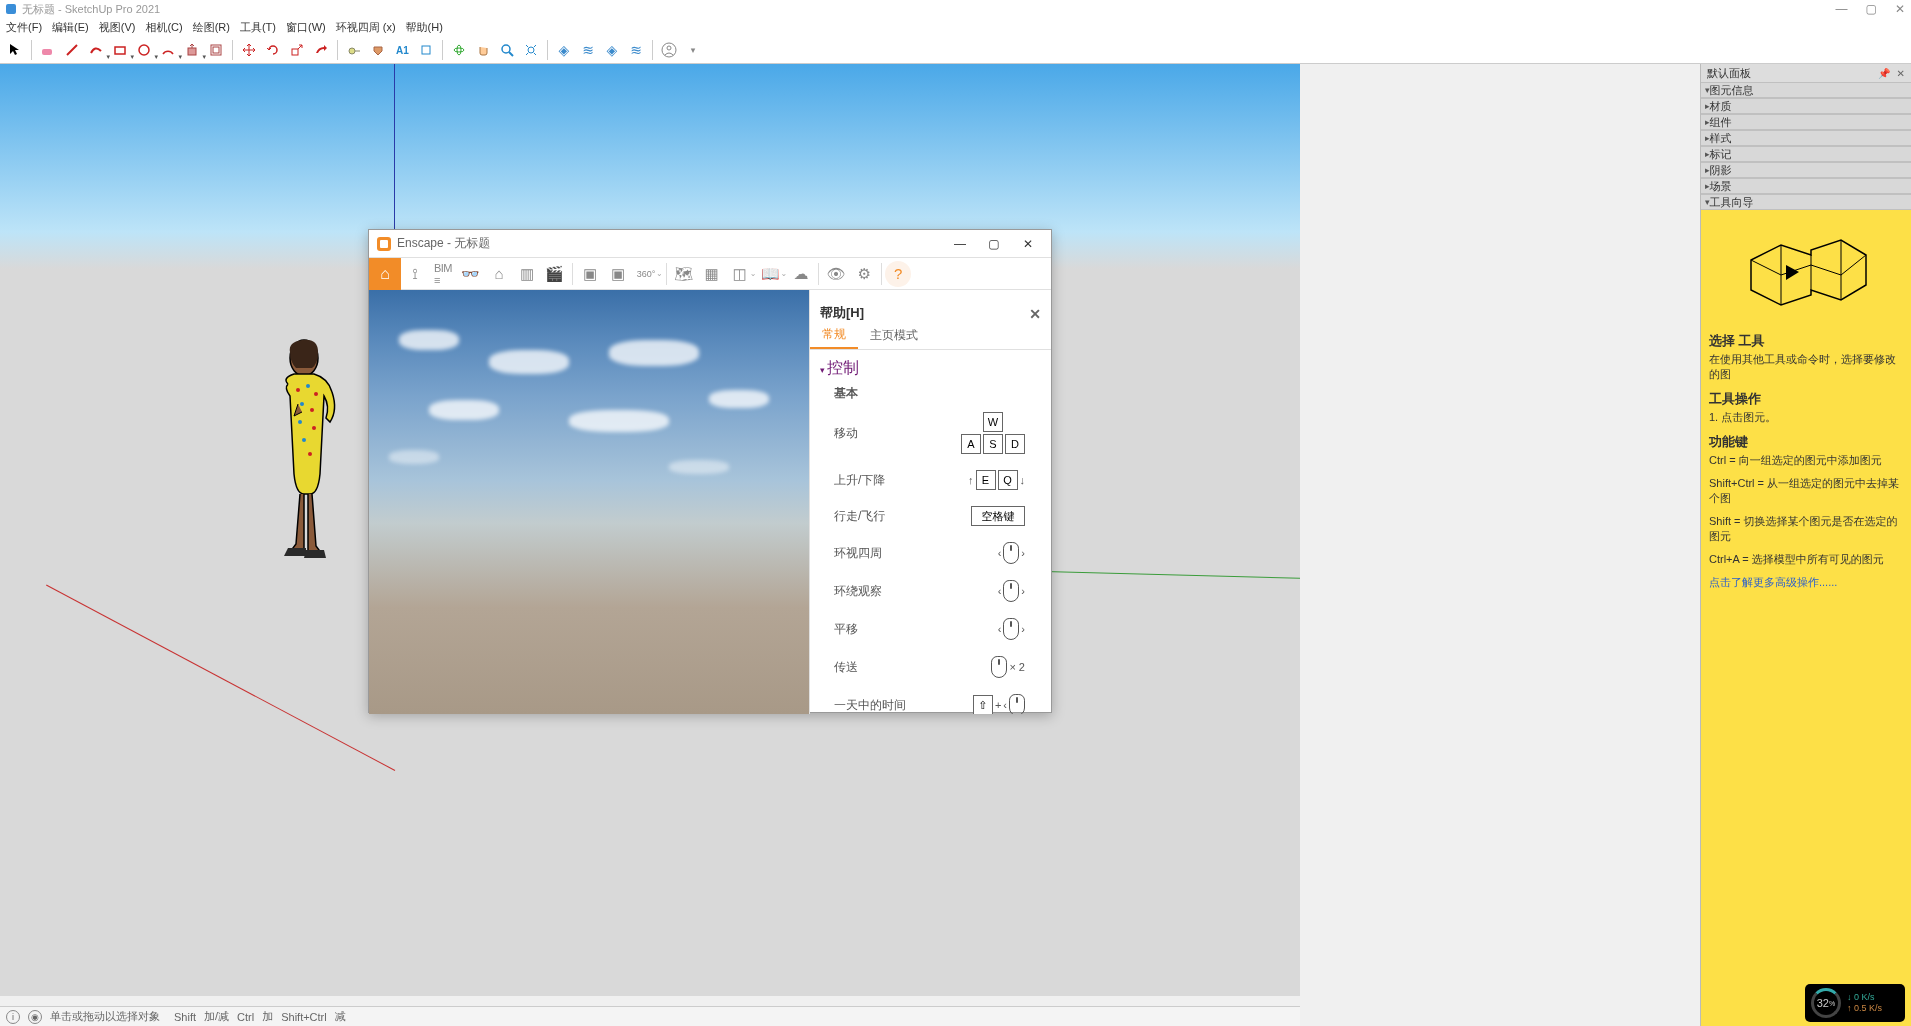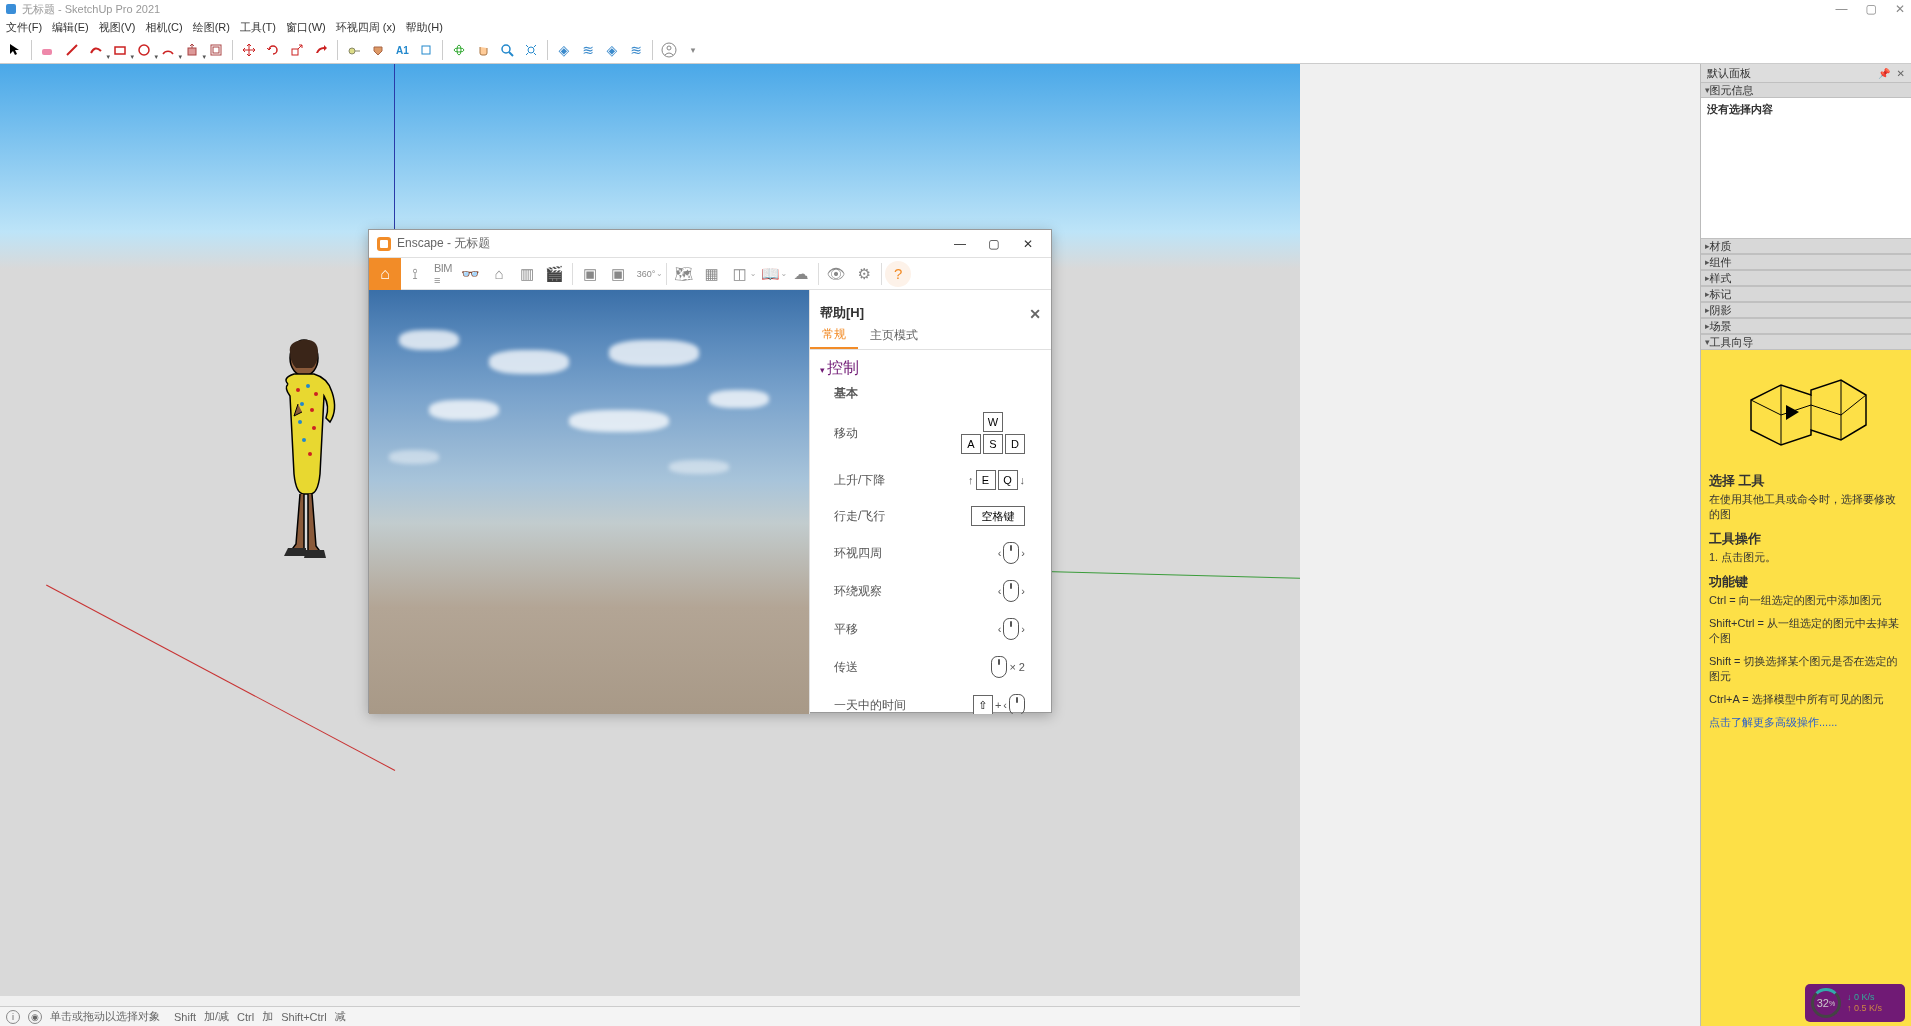--- a/index.html
+++ b/index.html
@@ -82,21 +82,21 @@
 .panel-hdr.open::before { content: "▾ "; }
 .panel-body { background: #fff; padding: 4px 6px; color: #333; }
 .entity-body { height: 140px; font-weight: 600; }
 .instructor { background: #fde047; flex: 1; padding: 0 8px; overflow: hidden; color: #333; }
 .instructor svg { display: block; margin: 20px auto 12px; }
 .instructor h4 { font-size: 13px; font-weight: 700; margin-top: 8px; }
 .instructor p { font-size: 11px; margin: 2px 0 8px; }
 .instructor .link { color: #2a5fcc; cursor: pointer; margin-top: 8px; }
 
 
-.netmeter { position: absolute; right: 6px; bottom: 4px; width: 100px; height: 38px; background: #701a75; border-radius: 5px; display: flex; align-items: center; padding: 3px 6px; color: #ccc; font-size: 9px; }
+.netmeter { position: absolute; right: 6px; bottom: 4px; width: 100px; height: 38px; background: #000000; border-radius: 5px; display: flex; align-items: center; padding: 3px 6px; color: #ccc; font-size: 9px; }
 .netmeter .gauge { width: 30px; height: 30px; border: 3px solid #444; border-top-color: #3aa; border-radius: 50%; margin-right: 6px; display: flex; align-items: center; justify-content: center; font-size: 11px; }
 .netmeter .col { display: flex; flex-direction: column; gap: 2px; line-height: 1; }
 .netmeter .dn { color: #3a9; }
 .netmeter .up { color: #c84; }
 
 
 .status { position: absolute; left: 0; bottom: 0; width: 1300px; height: 20px; background: #f4f4f4; border-top: 1px solid #ccc; display: flex; align-items: center; padding: 0 6px; font-size: 11px; color: #666; gap: 8px; }
 .status .sicon { width: 14px; height: 14px; border: 1px solid #888; border-radius: 50%; display: flex; align-items: center; justify-content: center; font-size: 9px; }
 </style>
 </head>
@@ -432,21 +432,20 @@
   <div class="tray-hdr">
     <span>默认面板</span>
     <span class="pin">
         <span>📌</span>
         <span>✕</span>
       </span>
   </div>
   <div class="panel-hdr open">
       <span>图元信息</span>
     </div>
-  <div class="panel-body entity-body"><span>没有选择内容</span></div>
   <div class="panel-hdr">材质</div>
   <div class="panel-hdr">组件</div>
   <div class="panel-hdr">样式</div>
   <div class="panel-hdr">标记</div>
   <div class="panel-hdr">阴影</div>
   <div class="panel-hdr">场景</div>
   <div class="panel-hdr open">工具向导</div>
   <div class="instructor">
     <svg width="150" height="90" viewBox="0 0 150 90">
       <path d="M20 60 L20 30 L50 15 L80 25 L80 20 L110 10 L135 25 L135 55 L110 70 L80 60 L80 65 L50 75 Z" fill="none" stroke="#000" stroke-width="1.5"></path>

